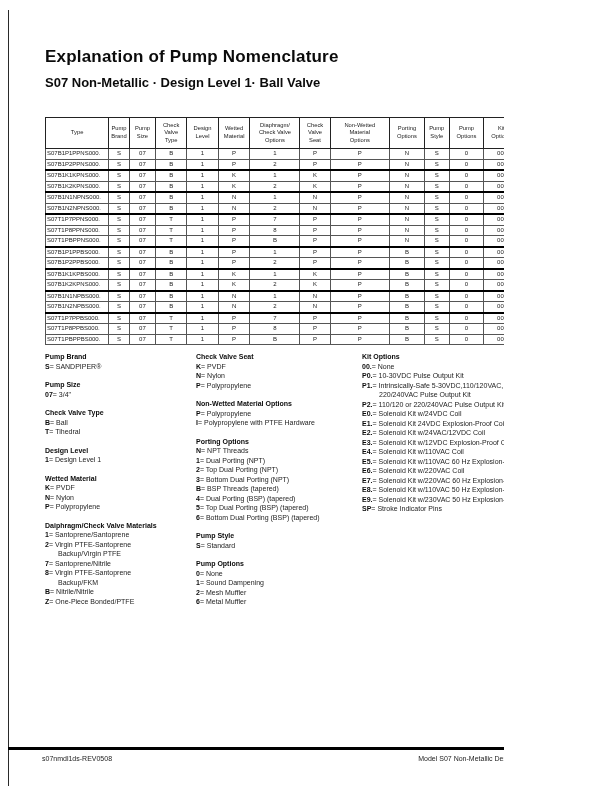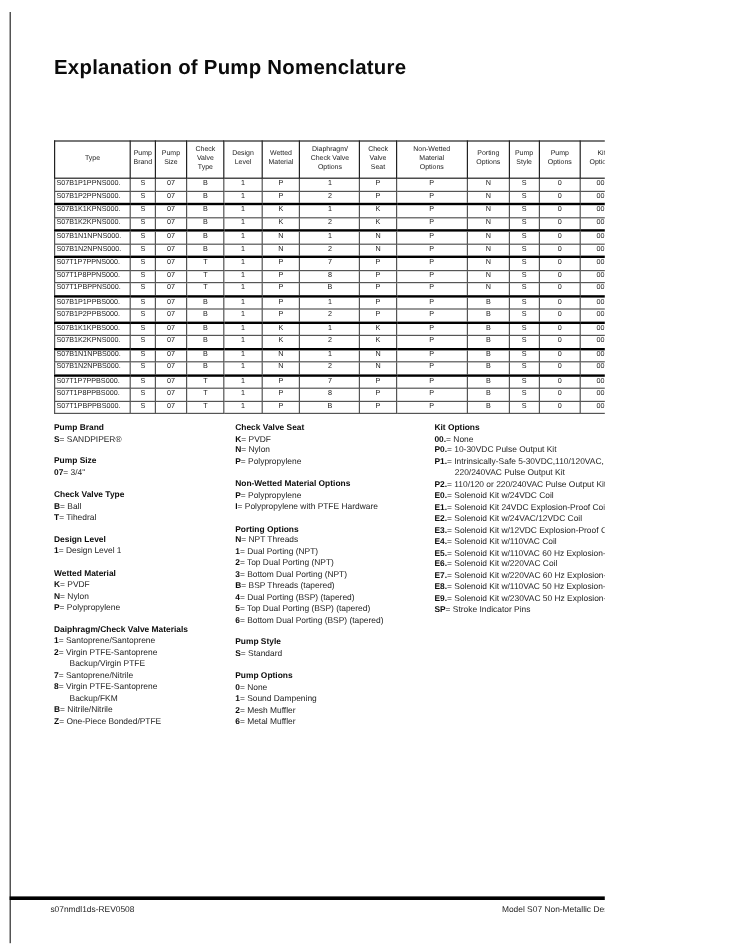--- a/index.html
+++ b/index.html
@@ -56,20 +56,21 @@
   }
   .footer .right span.gap{display:inline-block;width:12px;}
 </style>
 </head>
 <body>
 
 <div class="page">
   <div class="scan-line"></div>
 
   <h1 class="title">Explanation of Pump Nomenclature</h1>
+  <h2 class="subtitle">S07 Non-Metallic · Design Level 1· Ball Valve</h2>
 
   <table class="nomen">
     <colgroup id="cols">
         <col style="width: 12%;">
         <col style="width: 3.9%;">
         <col style="width: 5%;">
         <col style="width: 5.9%;">
         <col style="width: 6%;">
         <col style="width: 6%;">
         <col style="width: 9.5%;">

